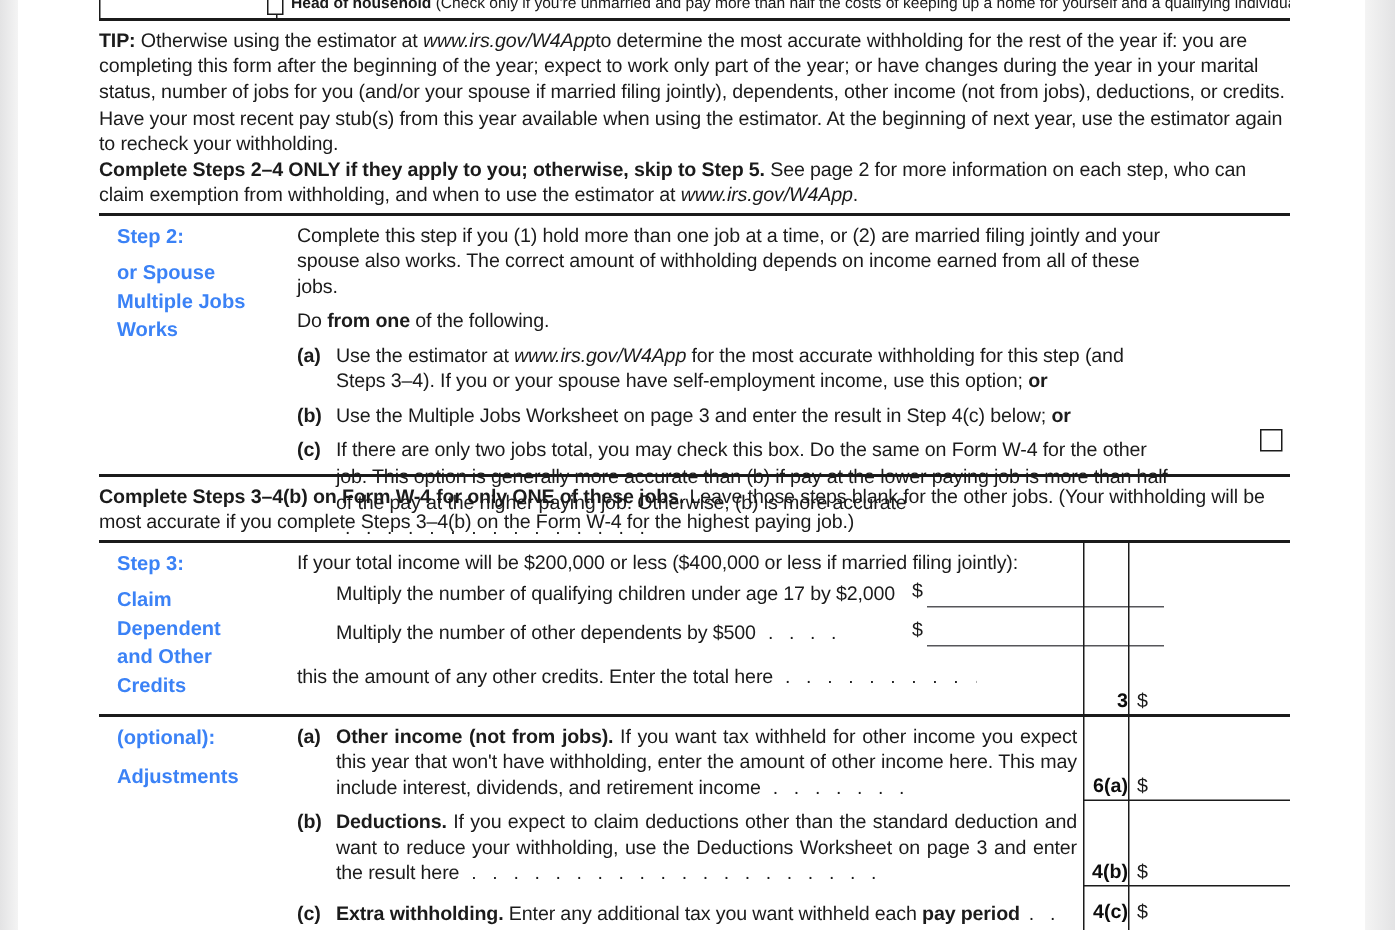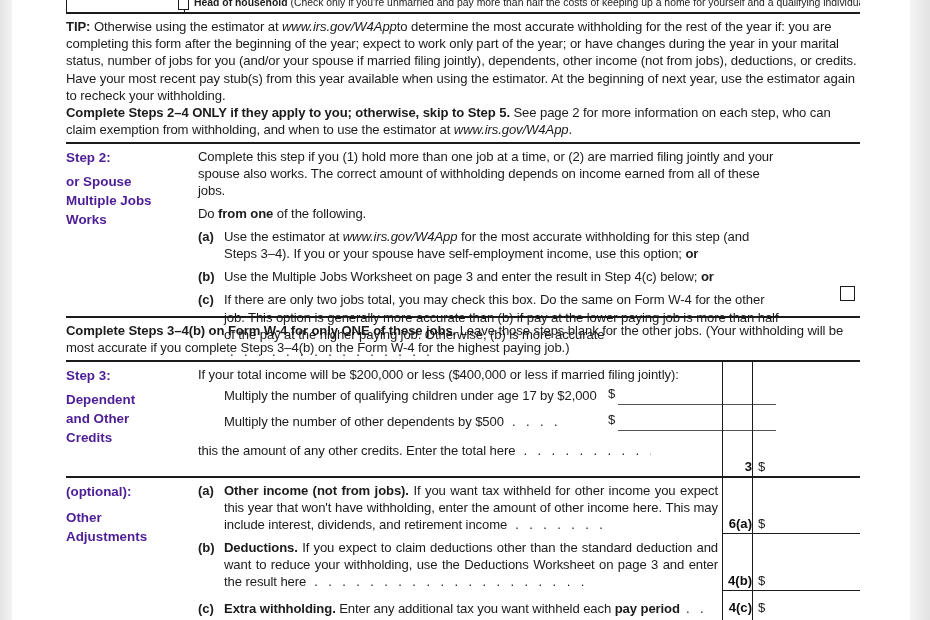--- a/index.html
+++ b/index.html
@@ -92,26 +92,26 @@
   
   .para {
     position: absolute;
     left: 0;
     width: 794px;
   }
 
   
   .steplabel {
     position: absolute;
-    left: 0;
+    left: 12px;
     width: 128px;
     font-weight: bold;
     font-size: 13.4px;
     line-height: 19px;
-    color: #4c1d95;
+    color: #3b82f6;
   }
   .stepbody {
     position: absolute;
     left: 132px;
     width: 585px;
   }
 
   
   .li {
     position: relative;
@@ -271,20 +271,21 @@
       <div class="para t" style="top:322px;">
         <b>Complete Steps 3–4(b) on Form W-4 for only ONE of these jobs.</b>
         <span>Leave those steps blank for the other jobs. (Your withholding will be most accurate if you complete Steps 3–4(b) on the Form W-4 for the highest paying job.)</span>
       </div>
 
       <div class="rule h" style="top:360px;"></div>
 
       <div class="steplabel" style="top:366px;">
         <div>Step 3:</div>
         <div style="height:5px"></div>
+        <div>Claim</div>
         <div>Dependent</div>
         <div>and Other</div>
         <div>Credits</div>
       </div>
 
       <div class="stepbody t" style="top:366px; width:545px;">
         <div>If your total income will be $200,000 or less ($400,000 or less if married filing jointly):</div>
       </div>
 
       <div class="t" style="position:absolute; left:158px; top:387px; width:480px;">Multiply the number of qualifying children under age 17 by $2,000</div>
@@ -307,21 +308,20 @@
         </div>
       </div>
       <div class="numcol" style="top:459px;">3</div>
       <div class="amtdollar" style="top:459px;">$</div>
 
       <div class="rule h" style="top:476px;"></div>
 
       <div class="steplabel" style="top:482px;">
         <div>(optional):</div>
         <div style="height:7px"></div>
-        <div>Other</div>
         <div>Adjustments</div>
       </div>
 
       <div class="stepbody t just" style="top:482px; width:520px;">
         <div class="li">
           <span class="mark">(a)</span>
           <b>Other income (not from jobs).</b>
           <span>If you want tax withheld for other income you expect this year that won't have withholding, enter the amount of other income here. This may include interest, dividends, and retirement income</span><span class="leader" style="width:94px;margin-left:8px;">. . . . . . . . .</span>
         </div>
       </div>

